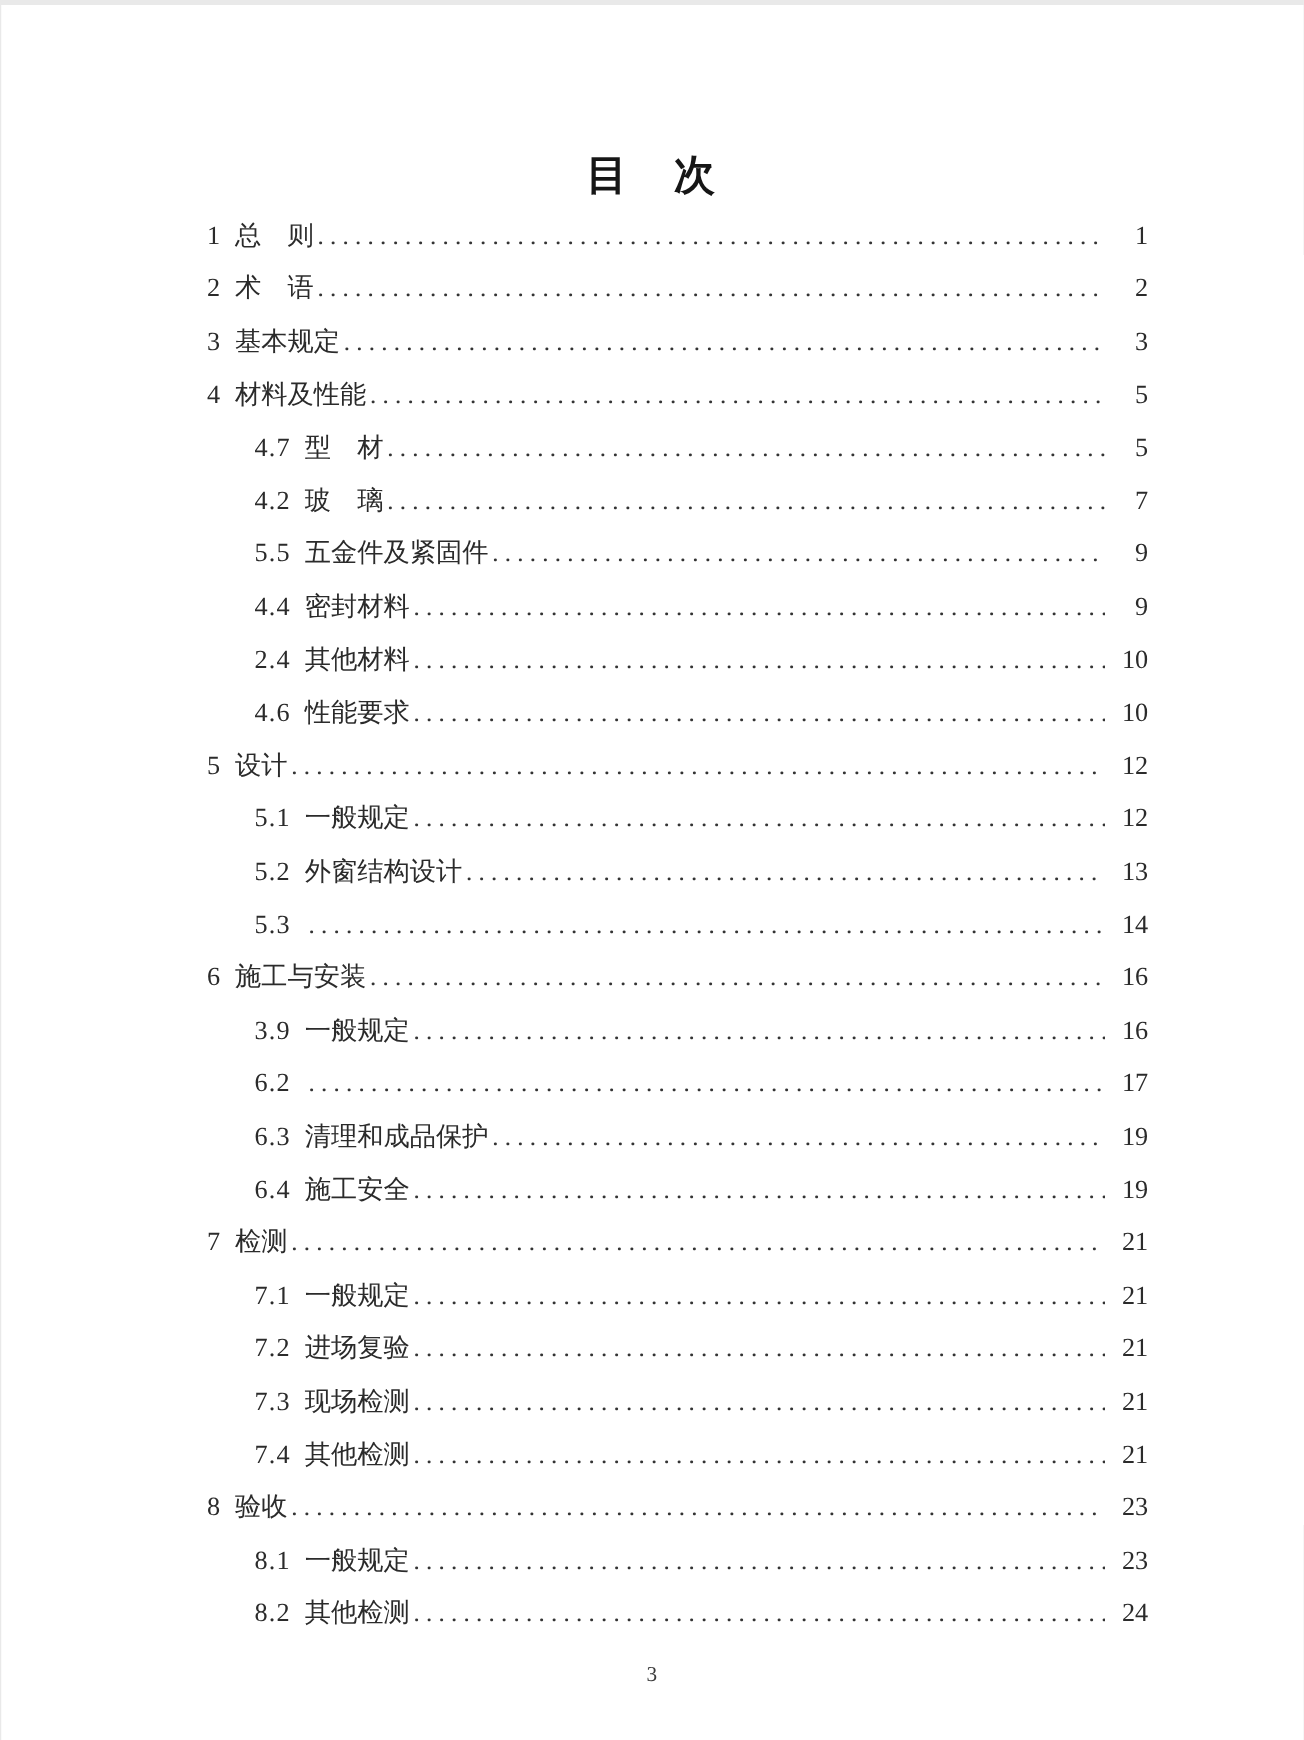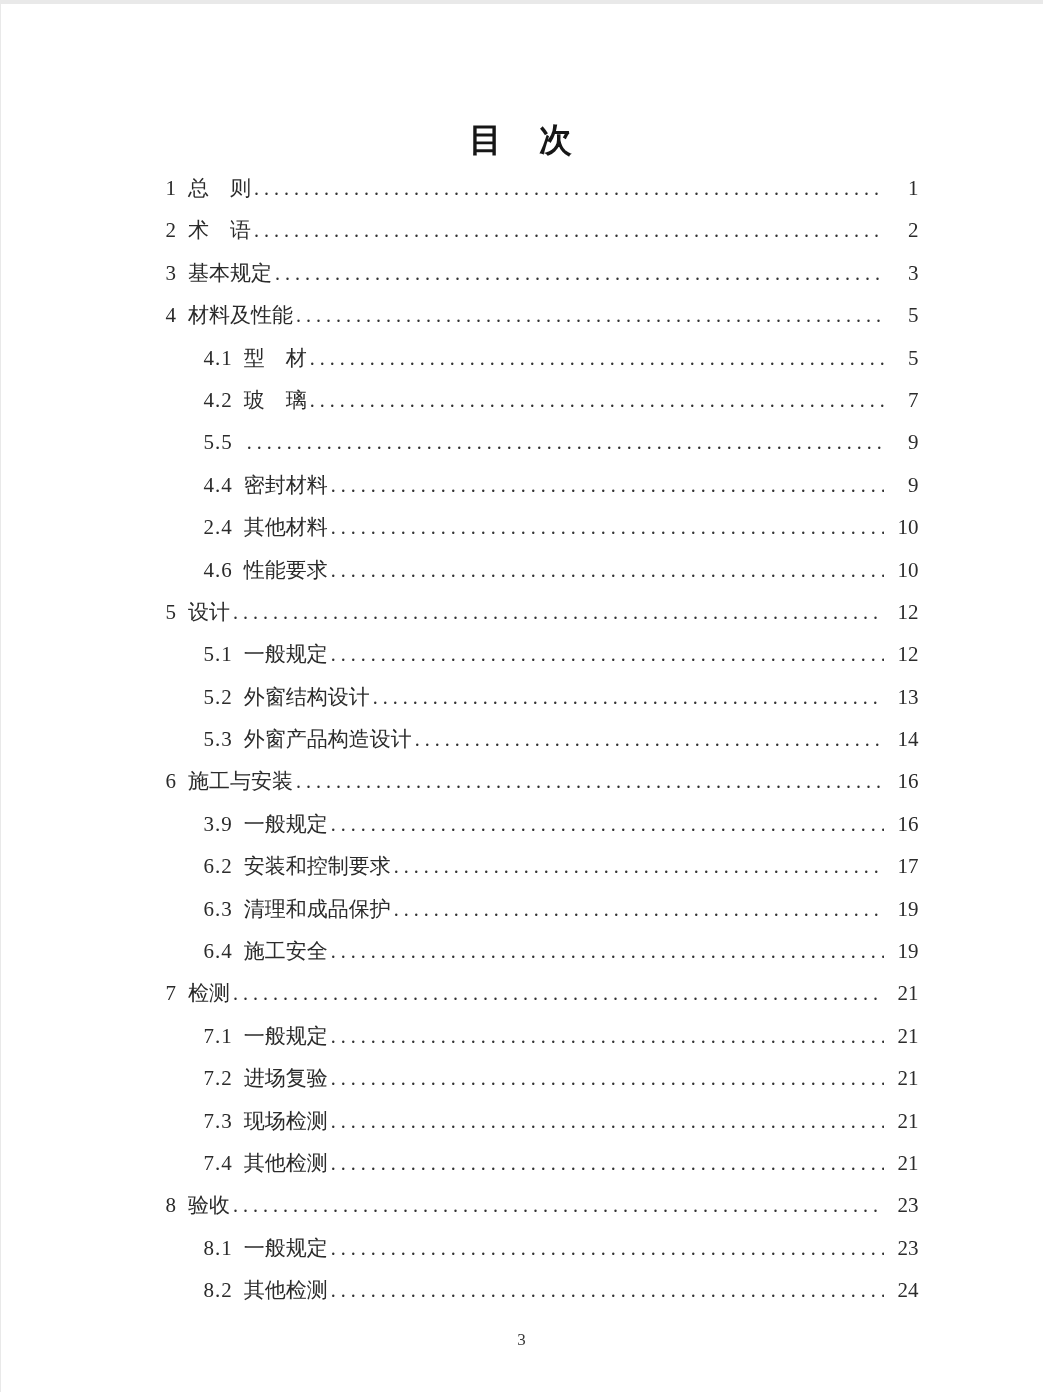--- a/index.html
+++ b/index.html
@@ -106,35 +106,36 @@
   </div>
 
   <div class="toc-row">
     <span class="num">4</span>
     <span class="title">材料及性能</span>
     <span class="dots">............................................................................................................................................................................................................................</span>
     <span class="pagenum">5</span>
   </div>
 
   <div class="toc-row lv2">
-    <span class="num">4.1</span>
+    <span class="num">4.7</span>
     <span class="title">型　材</span>
     <span class="dots">............................................................................................................................................................................................................................</span>
     <span class="pagenum">5</span>
   </div>
 
   <div class="toc-row lv2">
     <span class="num">4.2</span>
     <span class="title">玻　璃</span>
     <span class="dots">............................................................................................................................................................................................................................</span>
     <span class="pagenum">7</span>
   </div>
 
   <div class="toc-row lv2">
     <span class="num">5.5</span>
+    <span class="title">五金件及紧固件</span>
     <span class="dots">............................................................................................................................................................................................................................</span>
     <span class="pagenum">9</span>
   </div>
 
   <div class="toc-row lv2">
     <span class="num">4.4</span>
     <span class="title">密封材料</span>
     <span class="dots">............................................................................................................................................................................................................................</span>
     <span class="pagenum">9</span>
   </div>
@@ -169,42 +170,40 @@
 
   <div class="toc-row lv2">
     <span class="num">5.2</span>
     <span class="title">外窗结构设计</span>
     <span class="dots">............................................................................................................................................................................................................................</span>
     <span class="pagenum">13</span>
   </div>
 
   <div class="toc-row lv2">
     <span class="num">5.3</span>
-    <span class="title">外窗产品构造设计</span>
     <span class="dots">............................................................................................................................................................................................................................</span>
     <span class="pagenum">14</span>
   </div>
 
   <div class="toc-row">
     <span class="num">6</span>
     <span class="title">施工与安装</span>
     <span class="dots">............................................................................................................................................................................................................................</span>
     <span class="pagenum">16</span>
   </div>
 
   <div class="toc-row lv2">
     <span class="num">3.9</span>
     <span class="title">一般规定</span>
     <span class="dots">............................................................................................................................................................................................................................</span>
     <span class="pagenum">16</span>
   </div>
 
   <div class="toc-row lv2">
     <span class="num">6.2</span>
-    <span class="title">安装和控制要求</span>
     <span class="dots">............................................................................................................................................................................................................................</span>
     <span class="pagenum">17</span>
   </div>
 
   <div class="toc-row lv2">
     <span class="num">6.3</span>
     <span class="title">清理和成品保护</span>
     <span class="dots">............................................................................................................................................................................................................................</span>
     <span class="pagenum">19</span>
   </div>

